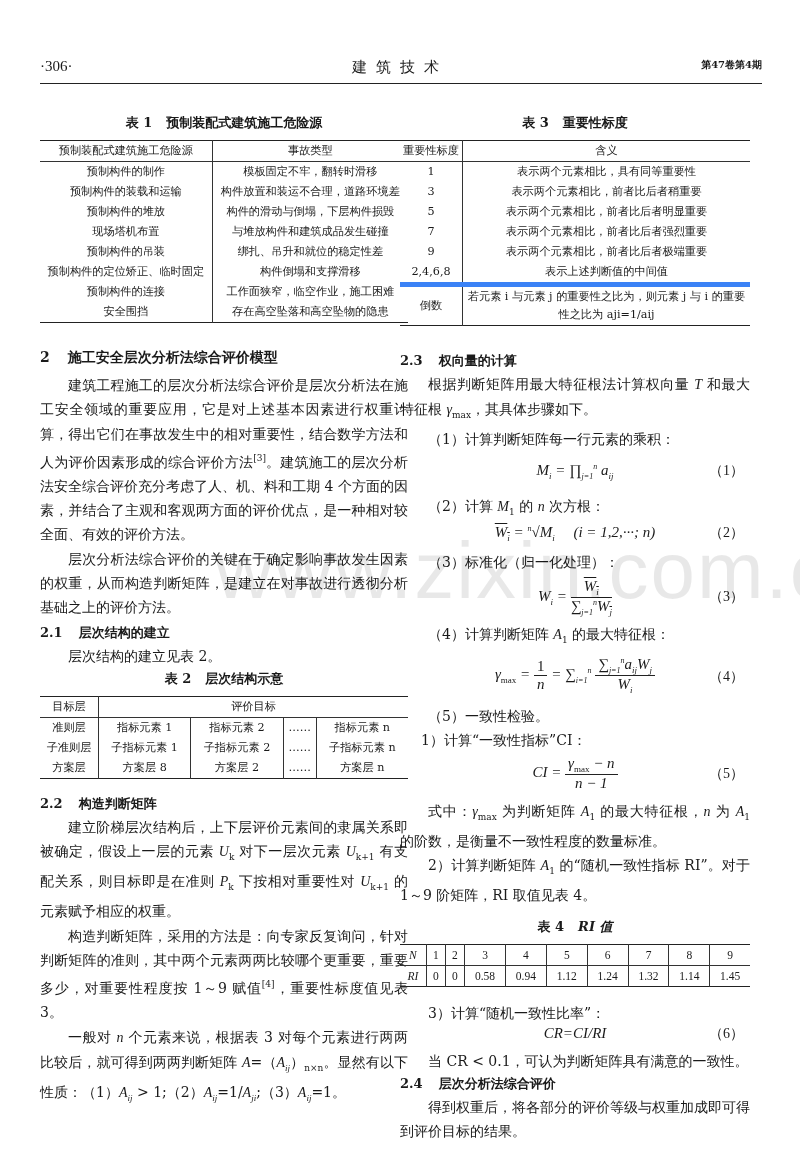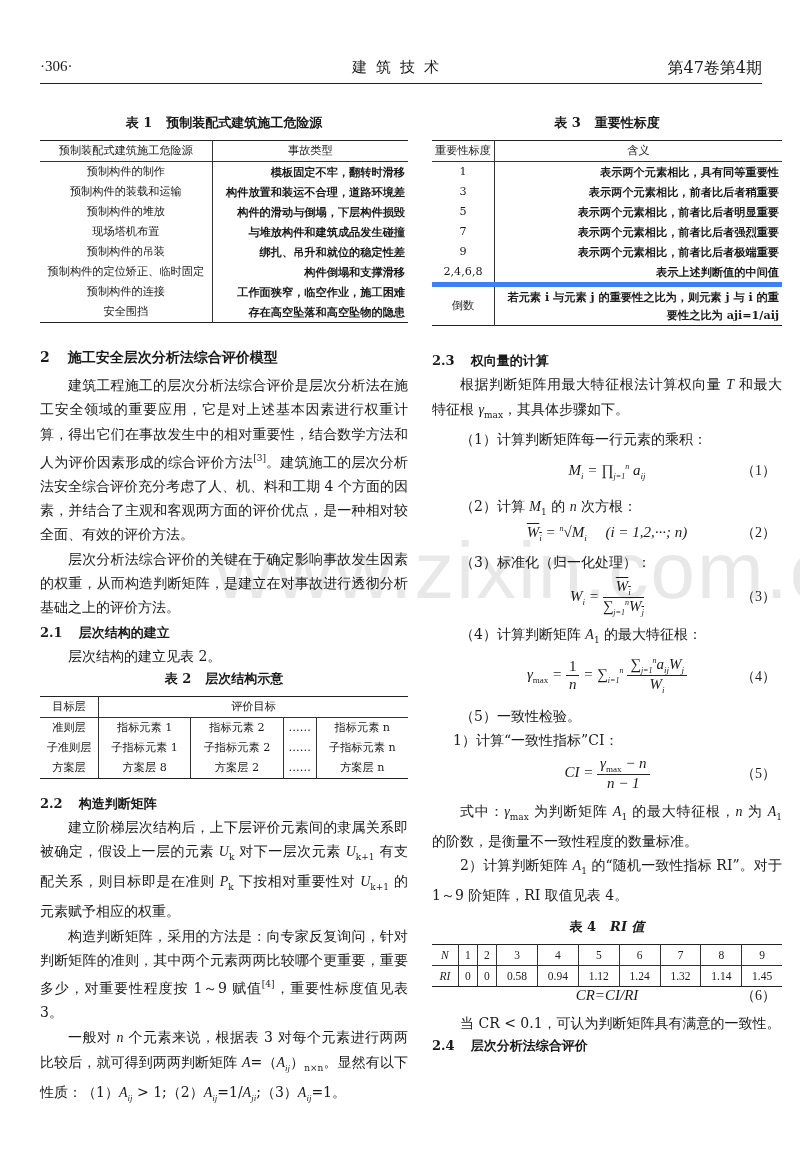--- a/index.html
+++ b/index.html
@@ -2,37 +2,37 @@
 <html><head>
 <meta charset="utf-8">
 <style>
   html, body { margin: 0; padding: 0; background: #ffffff; }
   body { width: 800px; height: 1154px; position: relative; overflow: hidden;
          font-family: "DejaVu Serif", "Liberation Serif", serif; color: #1a1a1a; }
   .abs { position: absolute; }
   .hdr { top: 58px; font-size: 15px; }
   #hdr-left { left: 40px; font-family: "Liberation Serif", serif; }
   #hdr-center { left: 0; width: 800px; text-align: center; letter-spacing: 9px; font-size: 15px; }
-  #hdr-right { right: 38px; font-size: 16px; font-weight: normal; text-align: center; }
+  #hdr-right { right: 38px; font-size: 10px; font-weight: bold; text-align: center; }
   #hdr-rule { top: 83px; left: 40px; width: 722px; height: 0; border-top: 1.5px solid #222; }
 
   .col { position: absolute; }
   #col-left { left: 40px; top: 108px; width: 368px; }
-  #col-right { left: 432px; top: 108px; width: 350px; }
+  #col-right { left: 400px; top: 108px; width: 350px; }
 
   .tcap { text-align: center; font-weight: bold; font-size: 13px; margin: 6px 0 8px 0; }
   .tcap .num { margin-right: 14px; }
 
   table { border-collapse: collapse; width: 100%; font-size: 11.2px; }
   table.three-line { border-top: 1.5px solid #222; border-bottom: 1.5px solid #222; }
   table td { padding: 1px 3px; line-height: 18px; }
   .vr { border-right: 1px solid #333; }
   .hb td { border-bottom: 1px solid #333; }
   .c { text-align: center; }
-  .l { text-align: right; font-weight: bold; }
+  .l { text-align: center; }
 
   p { margin: 0; font-size: 14px; line-height: 24.3px; text-align: justify; }
   p.ind { text-indent: 2em; }
   .h2 { font-weight: bold; font-size: 14px; margin: 16px 0 6px 0; }
   .h2 .n { margin-right: 18px; }
   .h3 { font-weight: bold; font-size: 13px; line-height: 22px; }
   .h3 .n { margin-right: 16px; }
   i.m { font-style: italic; font-family: "Liberation Serif", serif; }
   sub, sup { font-size: 9px; }
   .eq { position: relative; height: 42px; font-family: "Liberation Serif", serif; font-style: italic; font-size: 15px; }
@@ -264,24 +264,26 @@
           <td>0.94</td>
           <td>1.12</td>
           <td>1.24</td>
           <td>1.32</td>
           <td>1.14</td>
           <td>1.45</td>
         </tr>
   </tbody>
     </table>
 
+  <p class="ind" style="margin-top:14px">3）计算“随机一致性比率”：</p>
   <div class="eq" style="height:24px">
     <div class="body" style="top:0">CR=CI/RI</div>
     <div class="no" style="top:0">（6）</div>
   </div>
   <p class="ind">当 CR &lt; 0.1，可认为判断矩阵具有满意的一致性。</p>
 
   <div class="h3">
     <span class="n">2.4</span><span>层次分析法综合评价</span>
   </div>
+  <p class="ind">得到权重后，将各部分的评价等级与权重加成即可得到评价目标的结果。</p>
 </div>
 
 <div class="watermark" style="left:215px; top:525px;">www.zixin.com.cn</div>
 
 </body></html>

